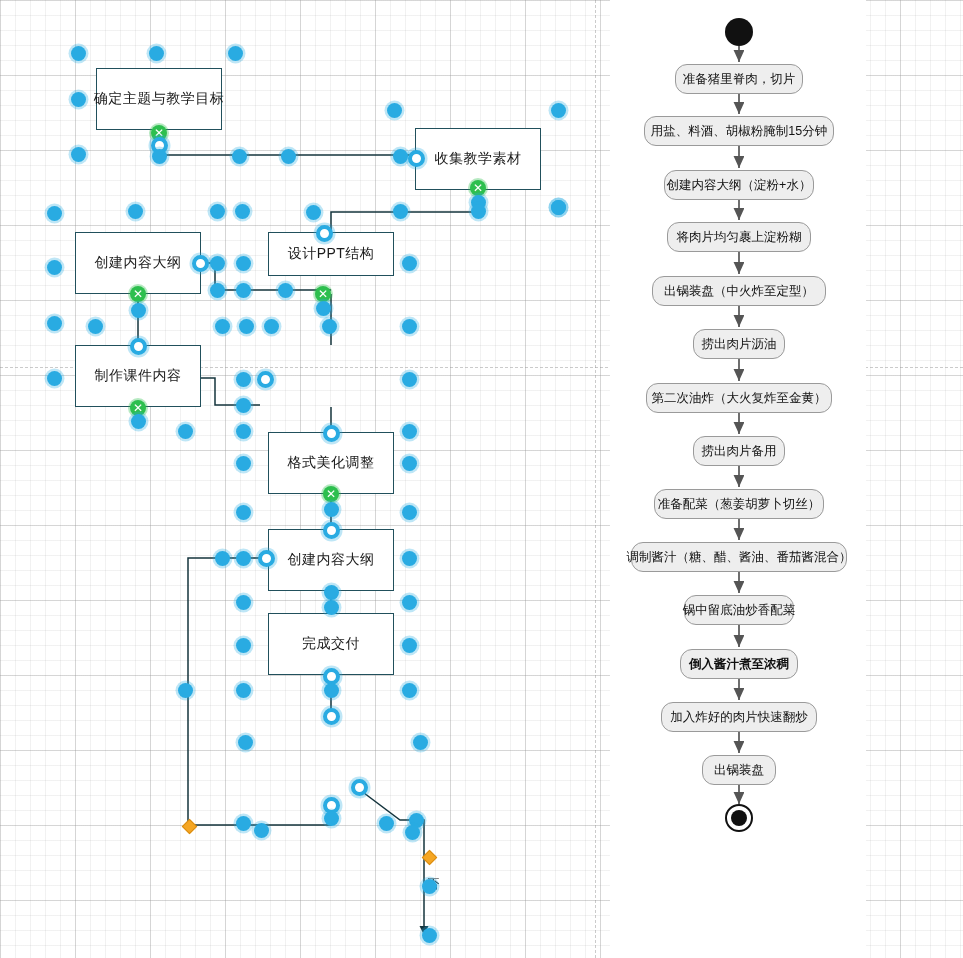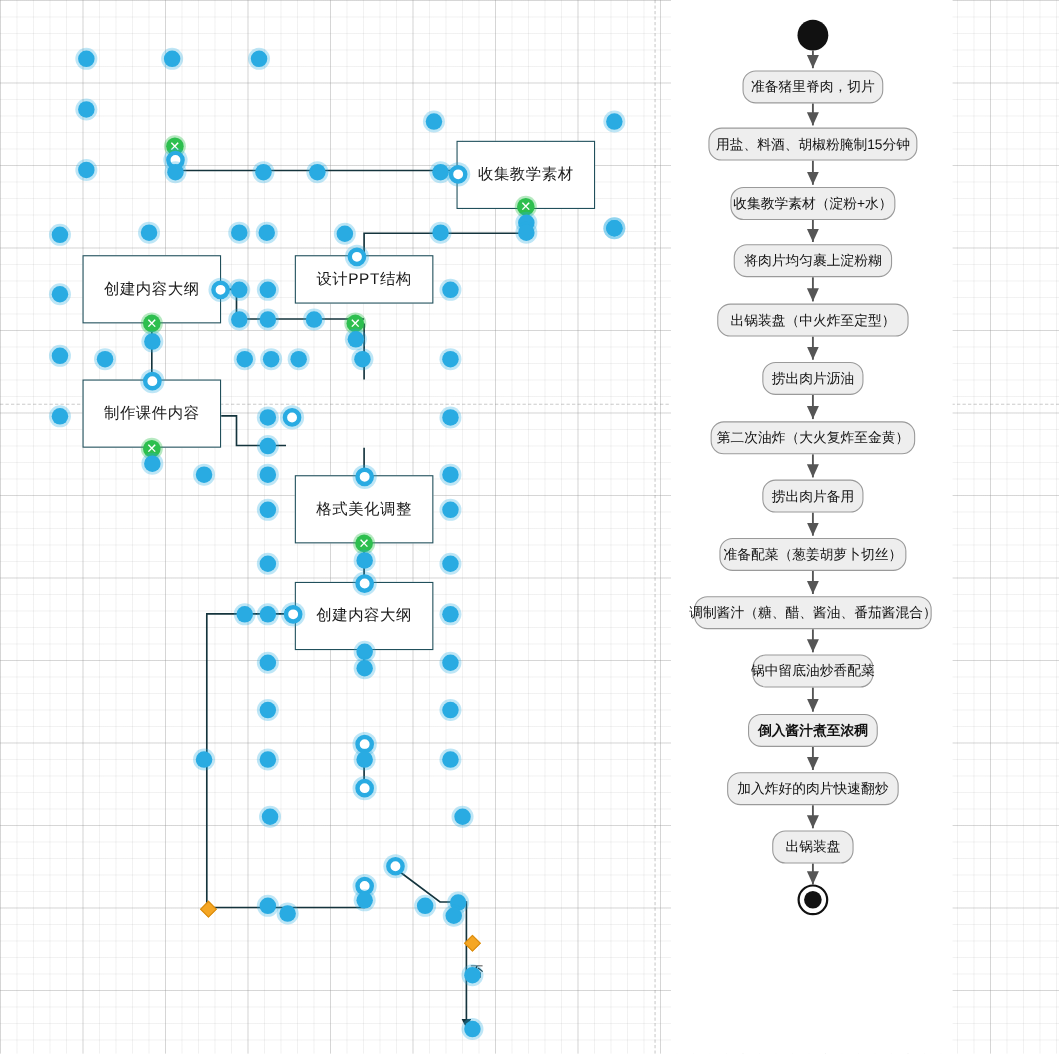--- a/index.html
+++ b/index.html
@@ -157,26 +157,28 @@
       <path d="M331,591 L331,613"></path>
 
       <path d="M331,675 L331,713"></path>
 
       <path d="M331,809 L331,825 L188,825 L188,558 L268,558" marker-end="url(#arr)"></path>
 
       <path d="M360,790 L400,820 L424,820 L424,935" marker-end="url(#arr)"></path>
     </g>
   </svg>
 
+  <div class="node" style="left:96px;top:68px;width:126px;height:62px">确定主题与教学目标</div>
   <div class="node" style="left:415px;top:128px;width:126px;height:62px">收集教学素材</div>
   <div class="node" style="left:75px;top:232px;width:126px;height:62px">创建内容大纲</div>
   <div class="node" style="left:268px;top:232px;width:126px;height:44px">设计PPT结构</div>
   <div class="node" style="left:75px;top:345px;width:126px;height:62px">制作课件内容</div>
   <div class="node" style="left:268px;top:432px;width:126px;height:62px">格式美化调整</div>
   <div class="node" style="left:268px;top:529px;width:126px;height:62px">创建内容大纲</div>
+  <div class="node" style="left:268px;top:613px;width:126px;height:62px">完成交付</div>
 
 
   <div class="edge-label" style="left:424px;top:868px">否</div>
 
   <div>
 
     <div class="dot" style="left:78px;top:53px"></div>
     <div class="dot" style="left:156px;top:53px"></div>
     <div class="dot" style="left:235px;top:53px"></div>
     <div class="dot" style="left:78px;top:99px"></div>
@@ -305,21 +307,21 @@
         <path d="M739,679 L739,700" marker-end="url(#arr2)"></path>
         <path d="M739,732 L739,753" marker-end="url(#arr2)"></path>
         <path d="M739,785 L739,804" marker-end="url(#arr2)"></path>
       </g>
   </svg>
 
   <div class="start-node" style="left:739px;top:32px"></div>
   <div id="recipe-steps">
       <div class="flow-node" style="left: 739px; top: 64px; width: 128px;">准备猪里脊肉，切片</div>
       <div class="flow-node" style="left: 739px; top: 116px; width: 190px;">用盐、料酒、胡椒粉腌制15分钟</div>
-      <div class="flow-node" style="left: 739px; top: 170px; width: 150px;">收集教学素材（淀粉+水）</div>
+      <div class="flow-node" style="left: 739px; top: 170px; width: 150px;">创建内容大纲（淀粉+水）</div>
       <div class="flow-node" style="left: 739px; top: 222px; width: 144px;">将肉片均匀裹上淀粉糊</div>
       <div class="flow-node" style="left: 739px; top: 276px; width: 174px;">出锅装盘（中火炸至定型）</div>
       <div class="flow-node" style="left: 739px; top: 329px; width: 92px;">捞出肉片沥油</div>
       <div class="flow-node" style="left: 739px; top: 383px; width: 186px;">第二次油炸（大火复炸至金黄）</div>
       <div class="flow-node" style="left: 739px; top: 436px; width: 92px;">捞出肉片备用</div>
       <div class="flow-node" style="left: 739px; top: 489px; width: 170px;">准备配菜（葱姜胡萝卜切丝）</div>
       <div class="flow-node" style="left: 739px; top: 542px; width: 216px;">调制酱汁（糖、醋、酱油、番茄酱混合）</div>
       <div class="flow-node" style="left: 739px; top: 595px; width: 110px;">锅中留底油炒香配菜</div>
       <div class="flow-node" style="left: 739px; top: 649px; width: 118px; font-weight: bold;">倒入酱汁煮至浓稠</div>
       <div class="flow-node" style="left: 739px; top: 702px; width: 156px;">加入炸好的肉片快速翻炒</div>

